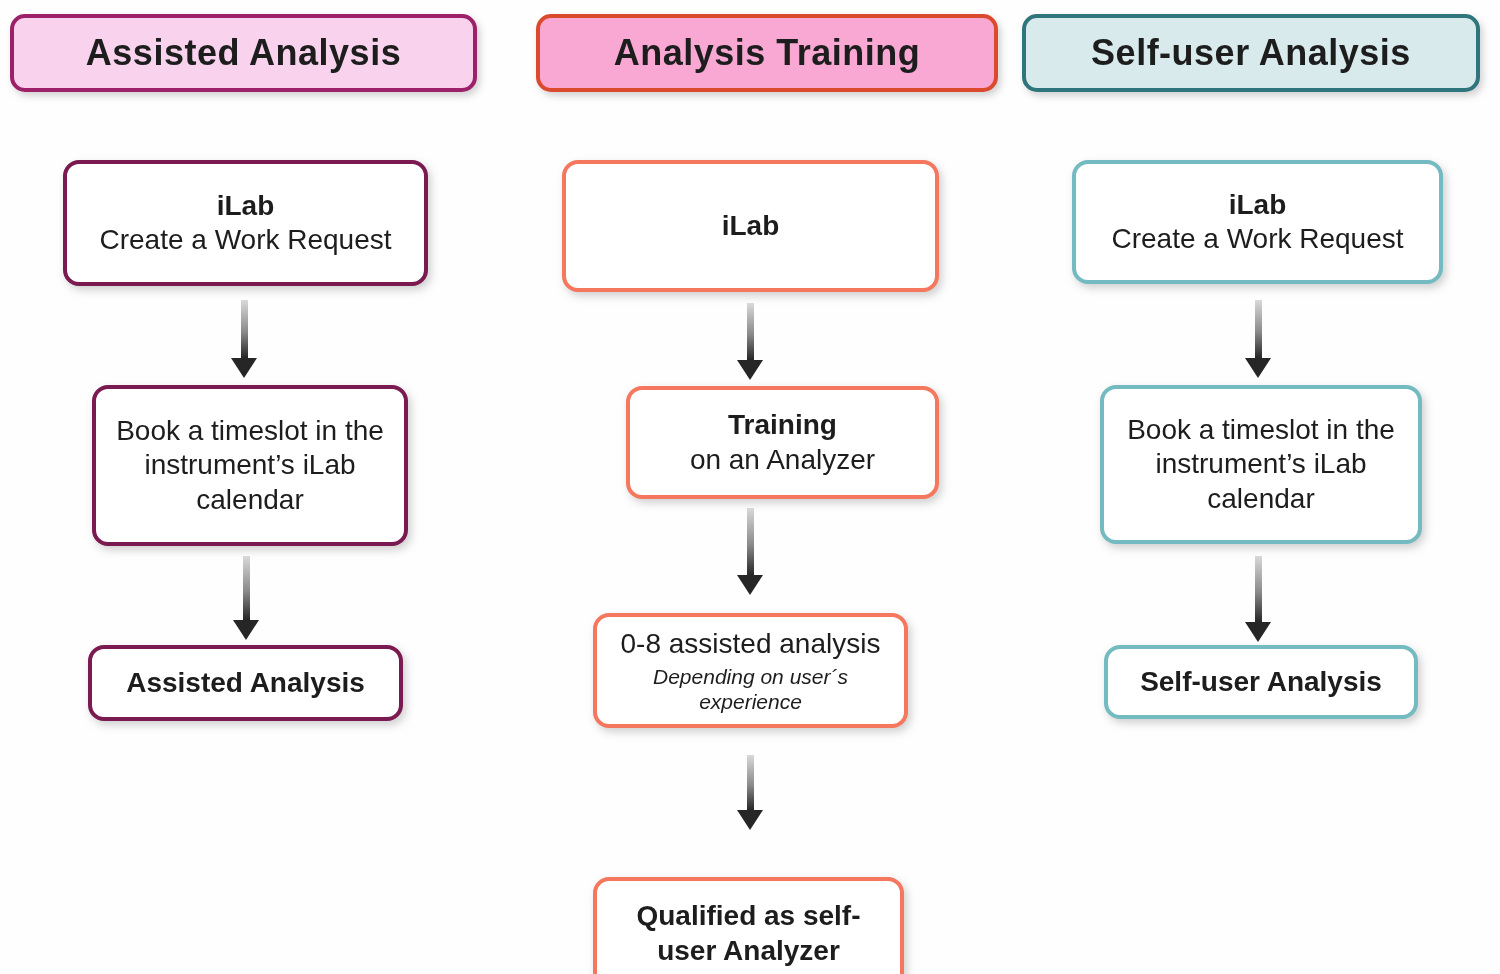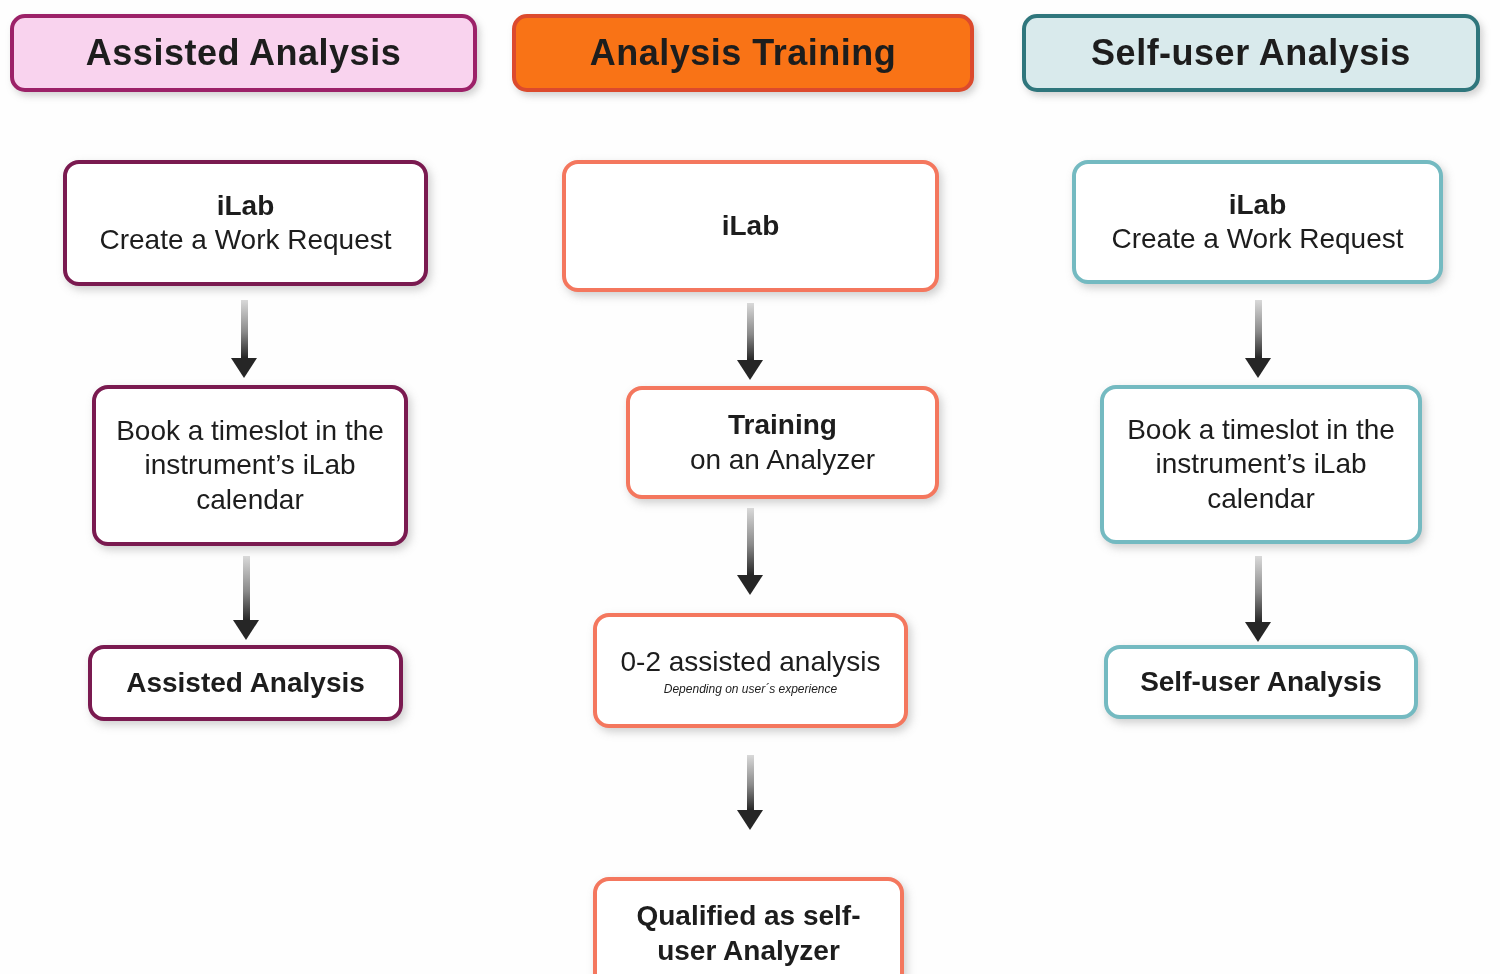--- a/index.html
+++ b/index.html
@@ -26,21 +26,21 @@
     border-radius: 15px;
     display: flex;
     align-items: center;
     justify-content: center;
     font-size: 36px;
     font-weight: 700;
     letter-spacing: 0.5px;
     box-shadow: 3px 4px 7px rgba(130,130,130,0.35);
   }
   .h-assisted { left: 10px;   top: 14px; width: 467px; background: #f9d3ee; border-color: #9c2168; }
-  .h-training { left: 512px;  top: 14px; width: 462px; background: #f97316; border-color: #dc4a2d; }
+  .h-training { left: 536px;  top: 14px; width: 462px; background: #f9a8d4; border-color: #dc4a2d; }
   .h-selfuser { left: 1022px; top: 14px; width: 458px; background: #d9eaec; border-color: #2f767c; }
 
   
   .box {
     position: absolute;
     box-sizing: border-box;
     background: #ffffff;
     border: 4px solid;
     border-radius: 16px;
     display: flex;
@@ -52,21 +52,21 @@
     line-height: 1.22;
     padding: 6px 18px;
     box-shadow: 3px 4px 8px rgba(120,120,120,0.35);
   }
   .border-magenta { border-color: #7a1a50; }
   .border-coral   { border-color: #f4775e; }
   .border-teal    { border-color: #74bac1; }
 
   .box-title { font-weight: 700; }
   .box-body  { font-weight: 400; max-width: 300px; }
-  .box-note  { font-style: italic; font-size: 12px; line-height: 1.2; margin-top: 3px; max-width: 270px; }
+  .box-note  { font-style: italic; font-size: 21px; line-height: 1.2; margin-top: 3px; max-width: 270px; }
 
   .b-a1 { left: 63px;   top: 160px; width: 365px; height: 126px; }
   .b-a2 { left: 92px;   top: 385px; width: 316px; height: 161px; }
   .b-a3 { left: 88px;   top: 645px; width: 315px; height: 76px;  }
 
   .b-b1 { left: 562px;  top: 160px; width: 377px; height: 132px; }
   .b-b2 { left: 594px;  top: 386px; width: 313px; height: 113px; margin-left: 32px; }
   .b-b3 { left: 593px;  top: 613px; width: 315px; height: 115px; }
   .b-b4 { left: 593px;  top: 849px; width: 311px; height: 113px; margin-top: 28px; }
 
@@ -139,21 +139,21 @@
   </div>
   <div class="box border-coral b-b2">
     <div class="box-title">Training</div>
     <div class="box-body">on an Analyzer</div>
   </div>
   <div class="arrow ar-b2">
     <div class="shaft"></div>
     <div class="head"></div>
   </div>
   <div class="box border-coral b-b3">
-    <div class="box-body">0-2 assisted analysis</div>
+    <div class="box-body">0-8 assisted analysis</div>
     <div class="box-note">Depending on user´s experience</div>
   </div>
   <div class="arrow ar-b3">
     <div class="shaft"></div>
     <div class="head"></div>
   </div>
   <div class="box border-coral b-b4">
     <div class="box-title">Qualified as self-user Analyzer</div>
   </div>
 

